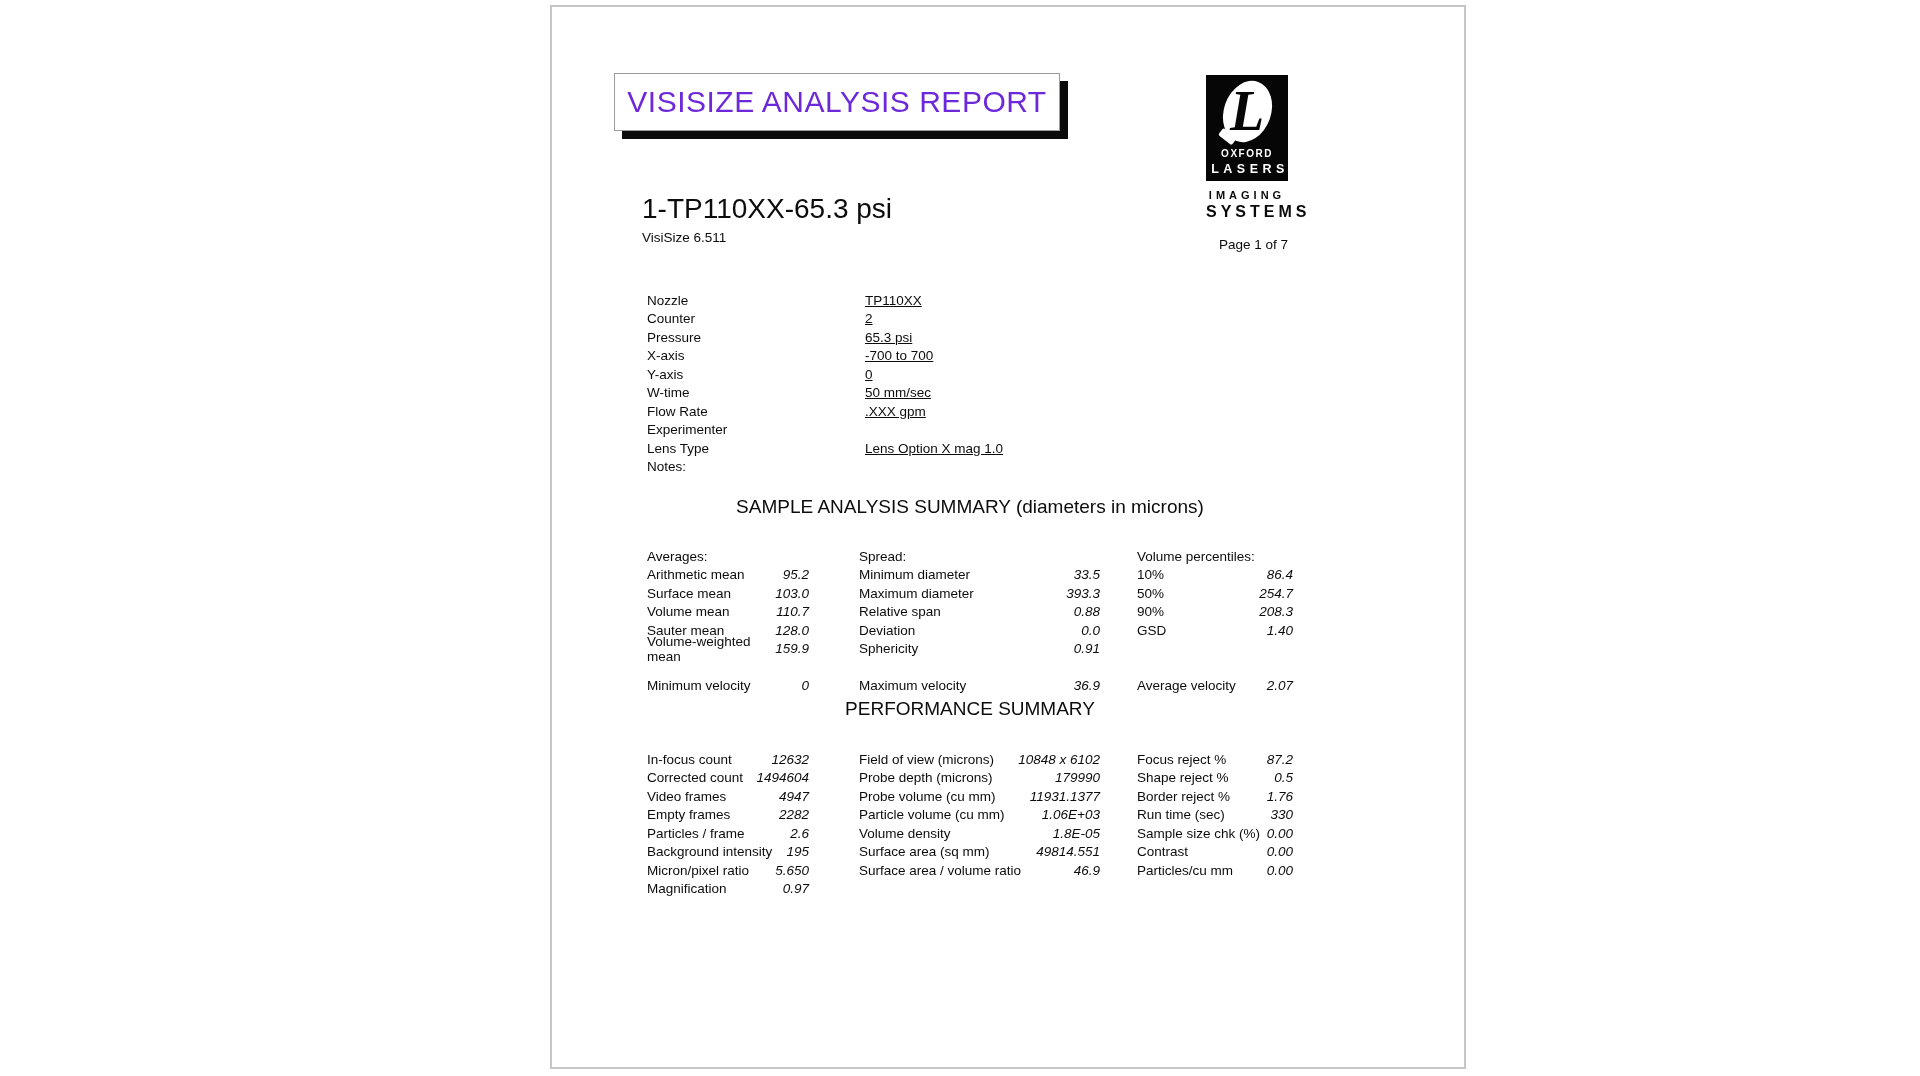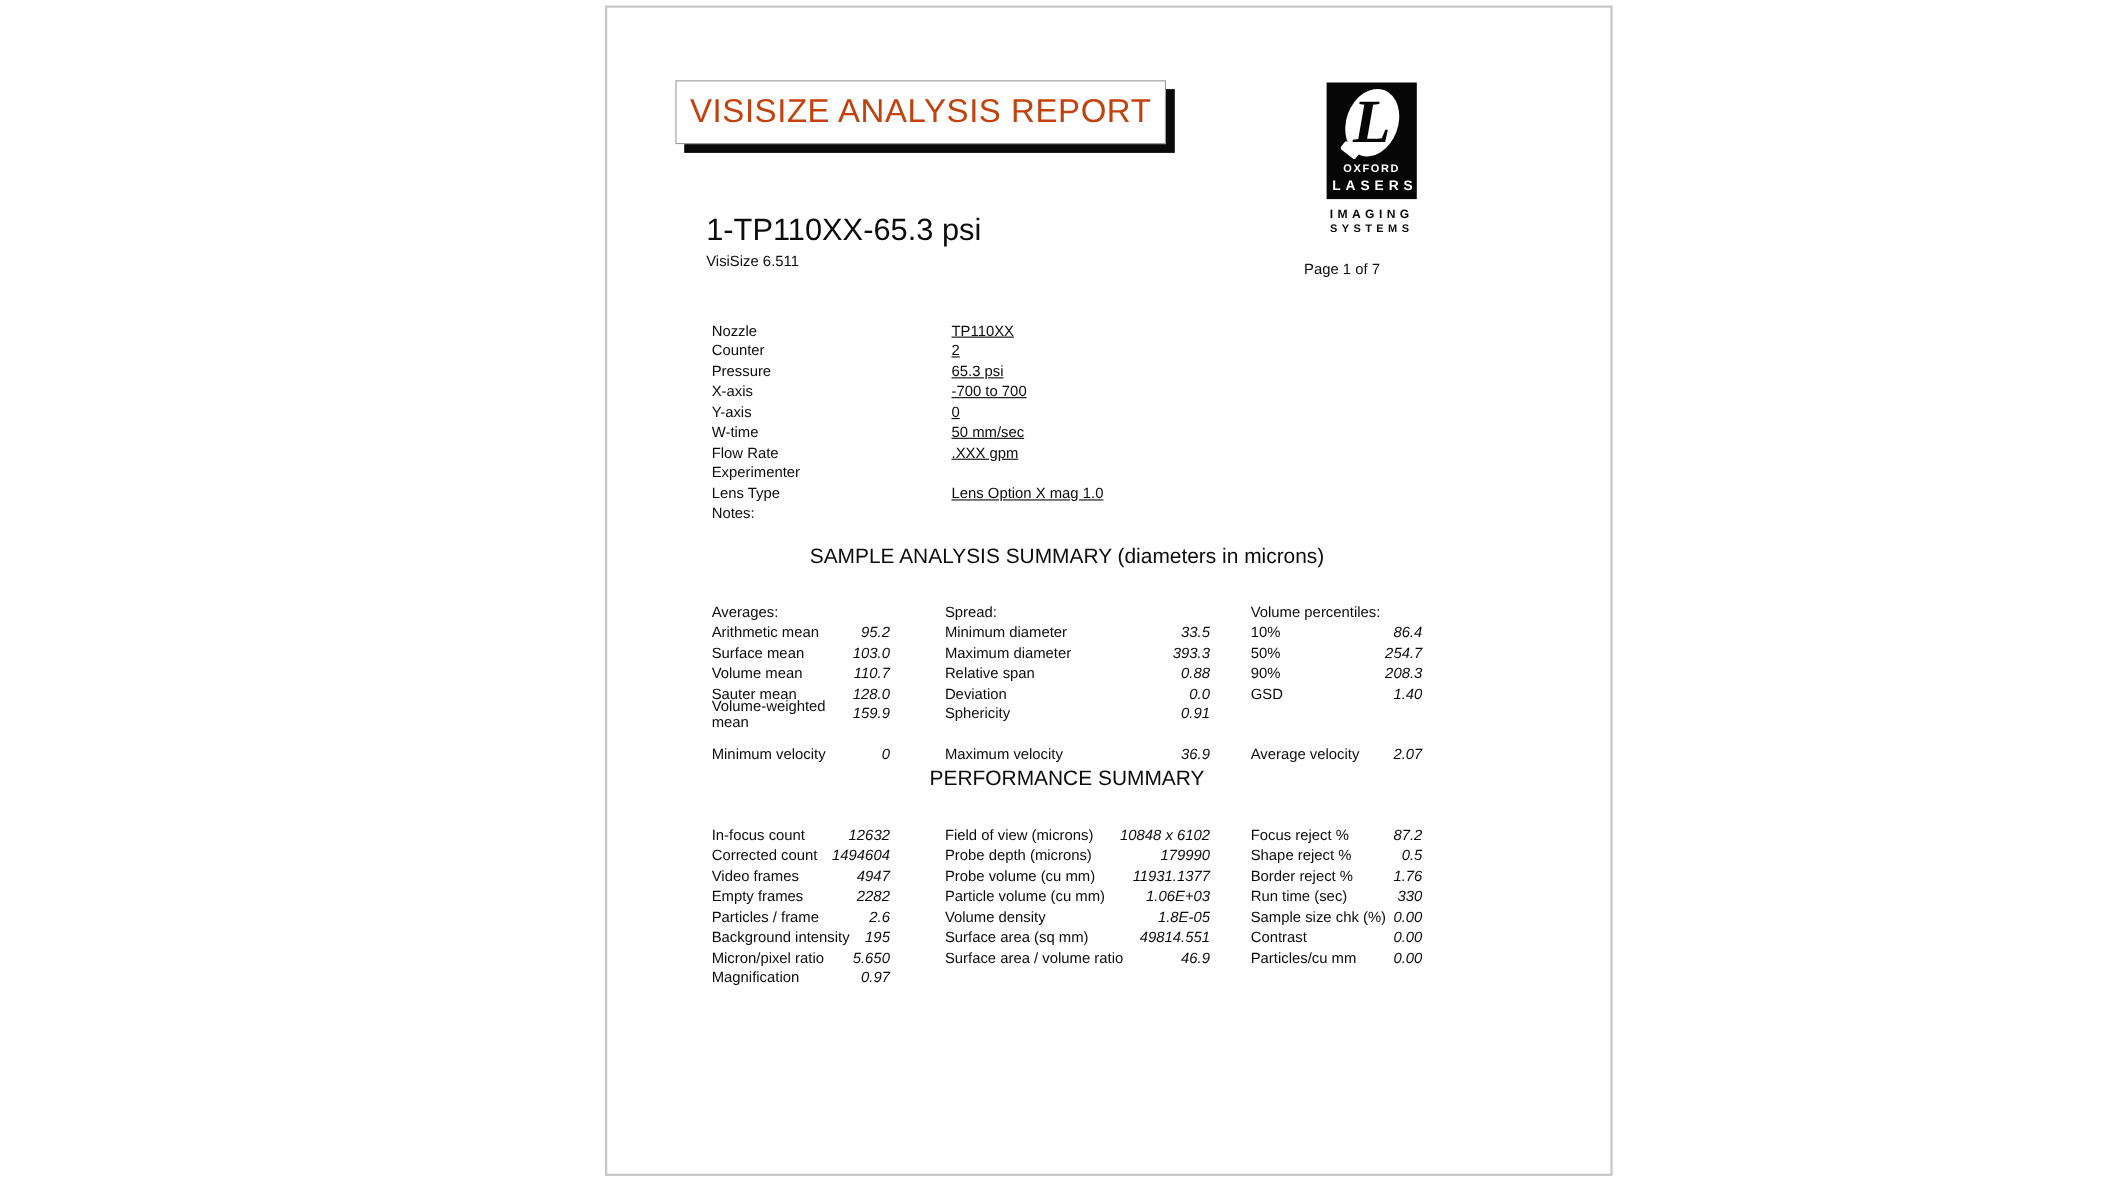--- a/index.html
+++ b/index.html
@@ -7,43 +7,43 @@
               font-family:"Liberation Sans", sans-serif; color:#0c0c0c; }
   .canvas { position:relative; width:1920px; height:1076px; background:#ffffff; }
 
   .page { position:absolute; left:550px; top:5px; width:916px; height:1064px;
           background:#ffffff; border:2px solid #c6c6c6; }
 
   .title-box { position:absolute; left:62px; top:66px; width:446px; height:58px;
                background:#ffffff; border:1px solid #9c9c9c;
                box-shadow:8px 8px 0 #0a0a0a;
                display:flex; align-items:center; justify-content:center;
-               font-size:30px; letter-spacing:0.5px; color:#c2410c; white-space:nowrap; }
+               font-size:30px; letter-spacing:0.5px; color:#6d28d9; white-space:nowrap; }
 
   
   .logo { position:absolute; left:654px; top:68px; width:82px; text-align:center; }
   .logo-box { position:relative; width:82px; height:106px; background:#060606; overflow:hidden; }
   .logo-oval { position:absolute; left:18px; top:5px; width:47px; height:63px;
                background:#ffffff; border-radius:50%; transform:rotate(20deg); }
   .logo-tail { position:absolute; left:13px; top:57px; width:17px; height:9px;
                background:#ffffff; transform:rotate(38deg); border-radius:2px; }
   .logo-l { position:absolute; left:0; top:1px; width:82px; height:70px; line-height:70px;
             text-align:center; font-family:"Liberation Serif", serif; font-style:italic;
             font-weight:bold; font-size:56px; color:#060606; }
   .logo-oxford { position:absolute; left:0; bottom:22px; width:100%; color:#ffffff;
                  font-weight:bold; font-size:10px; letter-spacing:1.5px; }
   .logo-lasers { position:absolute; left:3px; bottom:5px; width:100%; color:#ffffff;
                  font-weight:bold; font-size:12.5px; letter-spacing:4.5px; }
   .logo-imaging { margin-top:8px; color:#0a0a0a; font-weight:bold; font-size:11px; letter-spacing:4px; }
-  .logo-systems { margin-top:2px; color:#0a0a0a; font-weight:bold; font-size:10px; letter-spacing:4px; }
+  .logo-systems { margin-top:2px; color:#0a0a0a; font-weight:bold; font-size:16px; letter-spacing:4px; }
 
   .subtitle { position:absolute; left:90px; top:186px; font-size:28px; white-space:nowrap; }
   .version  { position:absolute; left:90px; top:223px; font-size:13.5px; }
   .page-indicator { position:absolute; left:600px; top:230px; width:136px;
-                    text-align:center; font-size:13.5px; }
+                    text-align:right; font-size:13.5px; }
 
   
   .params { position:absolute; left:95px; top:284px; width:430px; font-size:13.5px; }
   .param-row { display:flex; height:18.5px; align-items:center; }
   .param-label { width:218px; flex:0 0 218px; }
   .param-value { white-space:nowrap;text-decoration:underline; }
 
   
   .section-heading { position:absolute; left:95px; width:646px; text-align:center;
                      font-size:19px; white-space:nowrap; }

